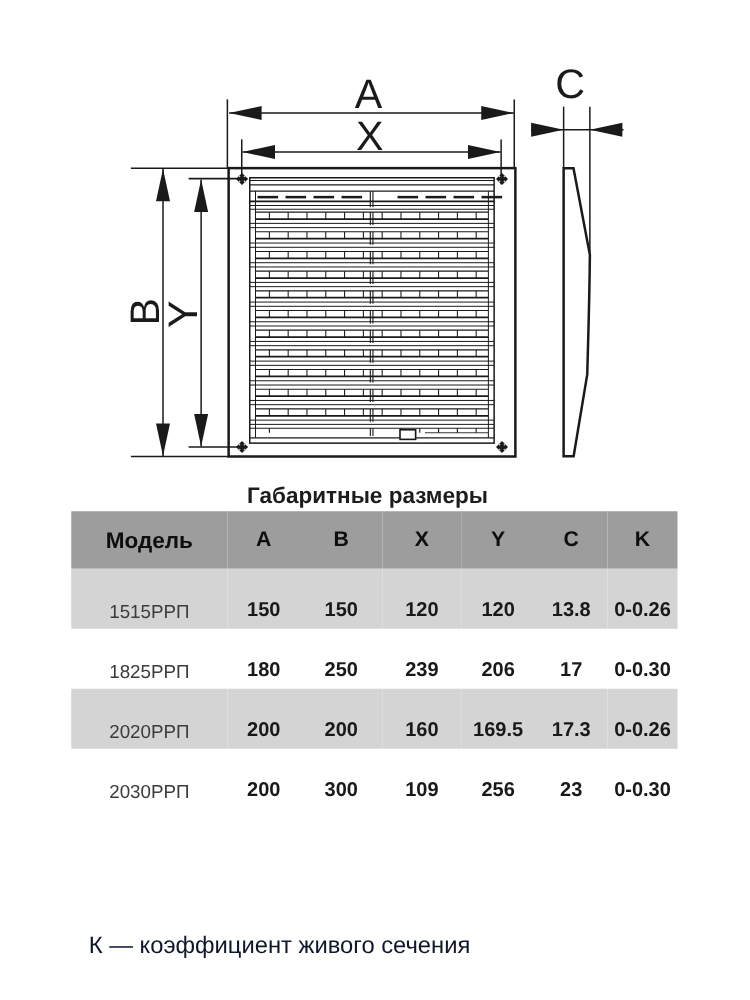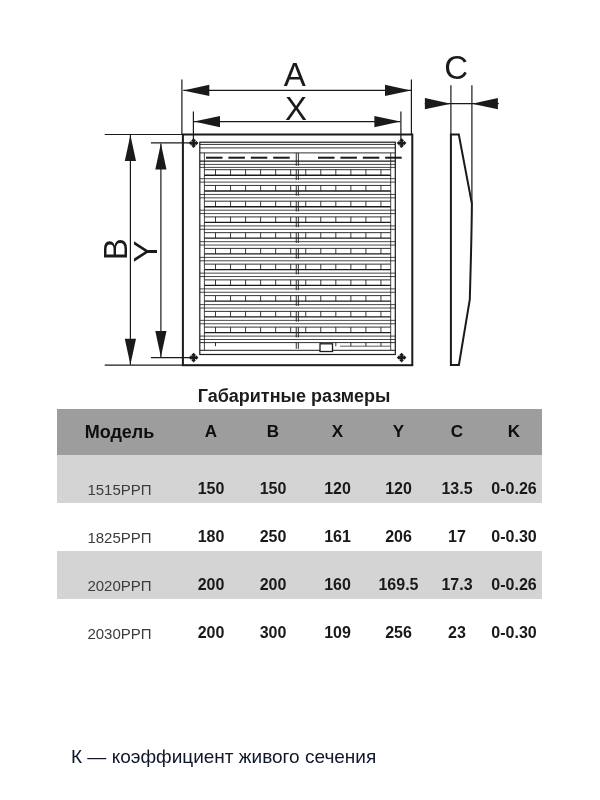--- a/index.html
+++ b/index.html
@@ -325,28 +325,28 @@
             <td>Y</td>
             <td>C</td>
             <td>K</td>
           </tr>
           <tr class="g">
             <td class="m">1515РРП</td>
             <td>150</td>
             <td>150</td>
             <td>120</td>
             <td>120</td>
-            <td>13.5</td>
+            <td>13.8</td>
             <td>0-0.26</td>
           </tr>
           <tr>
             <td class="m">1825РРП</td>
             <td>180</td>
             <td>250</td>
-            <td>161</td>
+            <td>239</td>
             <td>206</td>
             <td>17</td>
             <td>0-0.30</td>
           </tr>
           <tr class="g">
             <td class="m">2020РРП</td>
             <td>200</td>
             <td>200</td>
             <td>160</td>
             <td>169.5</td>

